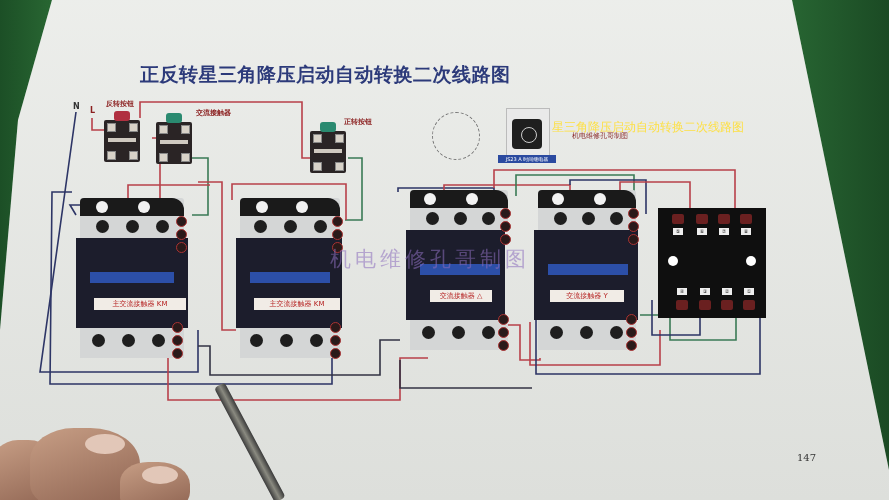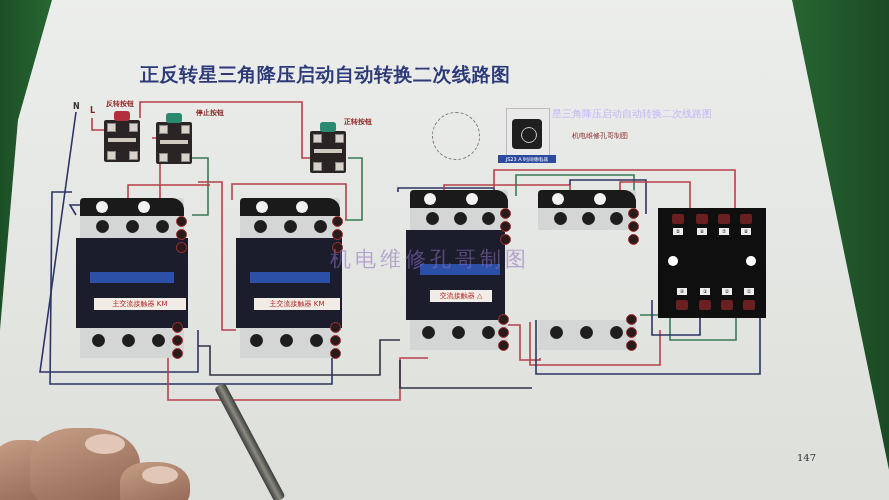--- a/index.html
+++ b/index.html
@@ -5,21 +5,21 @@
   html,body{margin:0;padding:0;}
   body{width:889px;height:500px;overflow:hidden;position:relative;background:#1f5a2c;font-family:"DejaVu Sans",sans-serif;}
   .bg-left{position:absolute;left:0;top:0;width:60px;height:500px;background:linear-gradient(90deg,#1c4f26,#2a6a34);}
   .bg-right{position:absolute;right:0;top:0;width:120px;height:500px;background:linear-gradient(90deg,#2a6b35,#1b4a24);}
   .page{position:absolute;left:0;top:0;width:889px;height:500px;background:#e6e8e4;
         clip-path:polygon(52px 0,792px 0,889px 470px,889px 500px,0 500px,0 330px,18px 120px);}
   .page-shade{position:absolute;left:0;top:0;width:889px;height:500px;pointer-events:none;
         clip-path:polygon(52px 0,792px 0,889px 470px,889px 500px,0 500px,0 330px,18px 120px);
         background:linear-gradient(180deg,rgba(255,255,255,0.25),rgba(0,0,0,0.04));}
   .title{position:absolute;left:140px;top:62px;font-size:19px;font-weight:bold;color:#2c3a7a;letter-spacing:0.5px;white-space:nowrap;}
-  .subtitle{position:absolute;left:552px;top:107px;font-family:"DejaVu Serif",serif;font-size:10px;color:#c4b5fd;white-space:nowrap;}
+  .subtitle{position:absolute;left:552px;top:119px;font-family:"DejaVu Serif",serif;font-size:12px;color:#fde047;white-space:nowrap;}
   .credit{position:absolute;left:572px;top:131px;font-size:7px;color:#8a2a2a;white-space:nowrap;}
   .page-num{position:absolute;left:797px;top:452px;font-family:"DejaVu Serif",serif;font-size:10px;color:#333;}
   .lbl{position:absolute;font-size:7px;color:#8b1f1f;white-space:nowrap;font-weight:bold;}
   .nl{position:absolute;font-size:8px;color:#333;font-weight:bold;}
   .btn{position:absolute;width:36px;height:42px;background:#2a2425;border-radius:2px;}
   .btn .cap{position:absolute;left:10px;top:-9px;width:16px;height:10px;border-radius:3px;}
   .btn .term{position:absolute;width:7px;height:7px;background:#d8d2c8;border:1px solid #888;}
   .btn .bar{position:absolute;left:4px;top:18px;width:28px;height:4px;background:#cfc9c0;}
   .contactor{position:absolute;width:112px;height:160px;}
   .c-top{position:absolute;left:4px;top:0;width:104px;height:40px;background:#d4d6d6;border-radius:3px 3px 0 0;}
@@ -115,21 +115,21 @@
 <div class="lbl" style="left:106px;top:99px;">反转按钮</div>
 <div class="btn" style="left:104px;top:120px;">
   <div class="cap" style="background:#b03040;"></div>
   <div class="term" style="left:3px;top:3px;"></div>
     <div class="term" style="left:25px;top:3px;"></div>
   <div class="bar"></div>
   <div class="term" style="left:3px;top:31px;"></div>
     <div class="term" style="left:25px;top:31px;"></div>
 </div>
 
-<div class="lbl" style="left:196px;top:108px;">停止按钮</div>
+<div class="lbl" style="left:196px;top:108px;">交流接触器</div>
 <div class="btn" style="left:156px;top:122px;">
   <div class="cap" style="background:#2a8a70;"></div>
   <div class="term" style="left:3px;top:3px;"></div>
     <div class="term" style="left:25px;top:3px;"></div>
   <div class="bar"></div>
   <div class="term" style="left:3px;top:31px;"></div>
     <div class="term" style="left:25px;top:31px;"></div>
 </div>
 
 <div class="lbl" style="left:344px;top:117px;">正转按钮</div>
@@ -237,20 +237,24 @@
 
 <div class="contactor" style="left:534px;top:190px;width:104px;">
   <div class="c-top" style="width:98px;">
       <div class="hdr" style="width:98px;">
         <div class="hole" style="left:14px;"></div>
         <div class="hole" style="left:56px;"></div>
       </div>
     <div class="screw" style="left:16px;top:22px;"></div>
       <div class="screw" style="left:44px;top:22px;"></div>
       <div class="screw" style="left:72px;top:22px;"></div>
+    </div>
+  <div class="c-body" style="width:104px;">
+      <div class="c-blue" style="width:80px;"></div>
+      <div class="c-plate" style="left:16px;width:74px;">交流接触器 Y</div>
     </div>
   <div class="c-bottom" style="width:98px;">
       <div class="screw" style="left:12px;top:6px;"></div>
       <div class="screw" style="left:42px;top:6px;"></div>
       <div class="screw" style="left:72px;top:6px;"></div>
     </div>
   <div class="aux" style="left:94px;top:18px;">
       <i></i>
       <i></i>
       <i></i>

